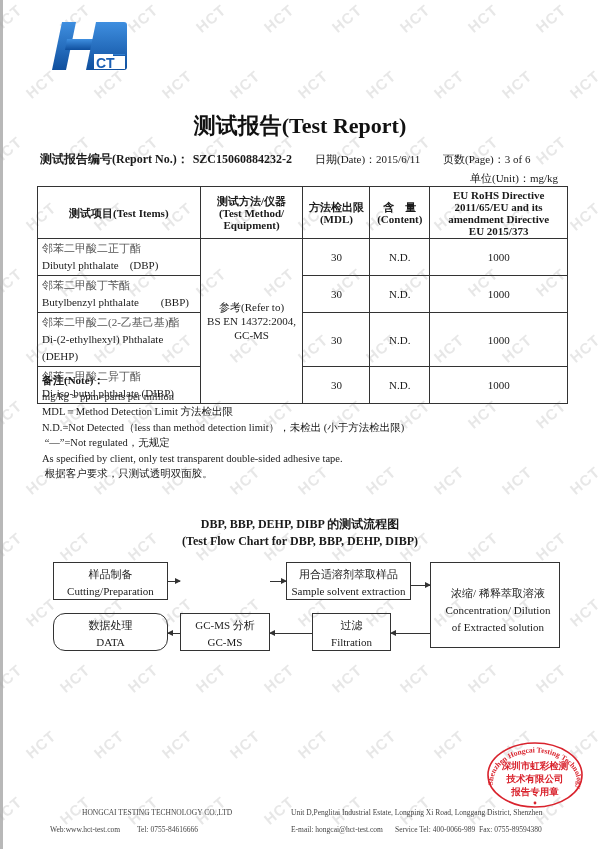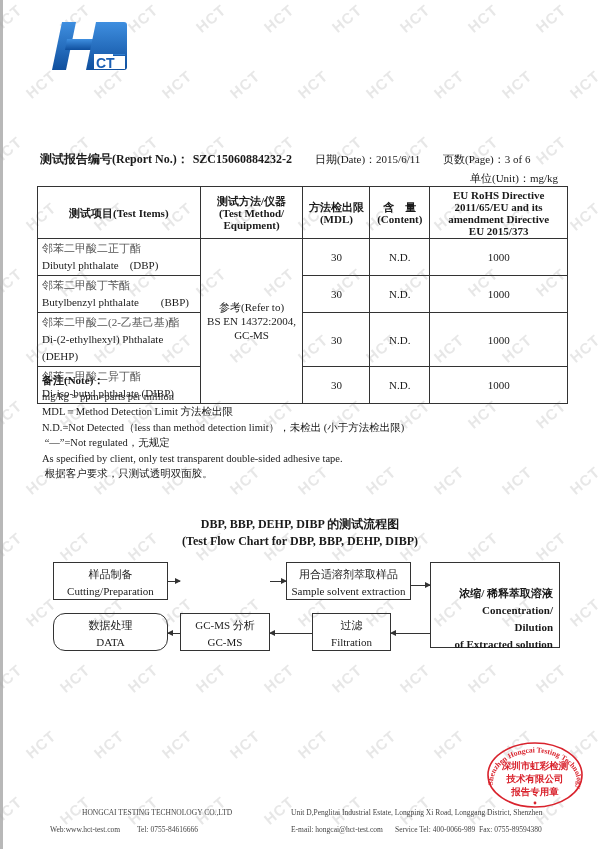--- a/index.html
+++ b/index.html
@@ -70,21 +70,21 @@
 
     
     .flow-title {
       position: absolute; left: 0; width: 600px; top: 516px; text-align: center;
       font-weight: bold; font-size: 12px; line-height: 17px;
     }
     .box {
       position: absolute; border: 1.3px solid #333; background: transparent;
       text-align: center; font-size: 11px; line-height: 17px; padding-top: 3px;
     }
-    .box.big { text-align: right; padding: 22px 6px 0 12px; font-weight: bold; }
+    .box.big { text-align: center; padding: 22px 6px 0 12px; }
     .arrow {
       position: absolute; height: 1.3px; background: #333;
     }
     .arrow.right::after {
       content: ""; position: absolute; right: -1px; top: -3px;
       border-left: 6px solid #333; border-top: 3.5px solid transparent; border-bottom: 3.5px solid transparent;
     }
     .arrow.left::after {
       content: ""; position: absolute; left: -1px; top: -3px;
       border-right: 6px solid #333; border-top: 3.5px solid transparent; border-bottom: 3.5px solid transparent;
@@ -235,20 +235,21 @@
 
     <polygon points="17,19 50,19 48,30 15,30" fill="url(#lg)"></polygon>
 
     <path d="M46,2 L74,2 Q77,2 77,5 L77,47 Q77,50 74,50 L36,50 Z" fill="url(#lg)"></path>
 
     <rect x="44" y="34" width="31" height="15" fill="#fff"></rect>
     <text x="46" y="47.5" font-family="Liberation Sans, sans-serif" font-size="14" font-weight="bold" fill="#1a5fb4">CT</text>
     <rect x="63" y="34" width="12" height="2" fill="url(#lg)"></rect>
   </svg>
 
+  <div class="title">测试报告(Test Report)</div>
 
   <div class="meta-row">
     <span class="rep-label">测试报告编号(Report No.)：</span><span class="rep-no">SZC15060884232-2</span>
     <span class="date"><span>日期(Date)：</span><span>2015/6/11</span></span>
     <span class="pageno"><span>页数(Page)：</span><span>3 of 6</span></span>
   </div>
 
   <div class="unit"><span>单位(Unit)：</span><span>mg/kg</span></div>
 
   <table class="results">

